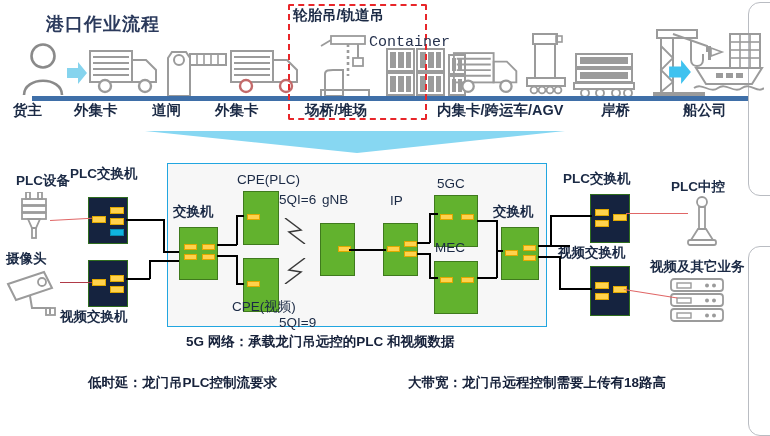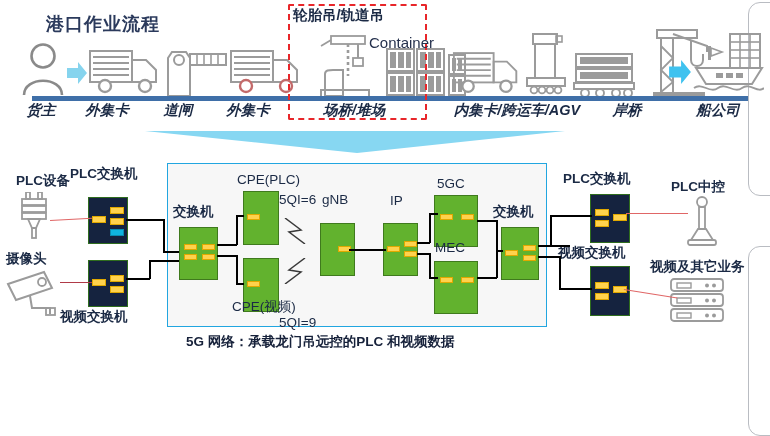--- a/index.html
+++ b/index.html
@@ -31,29 +31,27 @@
     letter-spacing:1px;
   }
   #flow-baseline{
     left:32px;top:96px;width:716px;height:5px;
     background:#3f6fa8;
   }
   .flow-label{
     position:absolute;
     font-size:14.5px;font-weight:bold;color:#1b2a45;
     white-space:nowrap;
-    text-align:center;
     top:101px;
-    font-style:italic;
   }
   .flow-icon{position:absolute;}
   #container-label{
     left:369px;top:34px;
     font-size:15px;color:#25314d;
-    font-family:Liberation Sans, sans-serif;
+    font-family:Liberation Mono, monospace;
   }
   #crane-dashed-box{
     left:288px;top:4px;width:135px;height:112px;
     border:2px dashed #e8262a;
     border-radius:2px;
   }
   #crane-dashed-label{
     left:293px;top:6px;
     font-size:14.5px;font-weight:bold;color:#1b2a45;
     white-space:nowrap;
@@ -463,15 +461,17 @@
   <circle cx="37" cy="22.5" r="2" fill="#9b9b9b"></circle>
     <circle cx="44" cy="22.5" r="2" fill="#9b9b9b"></circle>
   <rect x="1" y="31" width="52" height="12" rx="3" fill="none" stroke="#9b9b9b" stroke-width="1.8"></rect>
   <rect x="7" y="35" width="14" height="5" fill="none" stroke="#9b9b9b" stroke-width="1.4"></rect>
   <circle cx="37" cy="37.5" r="2" fill="#9b9b9b"></circle>
     <circle cx="44" cy="37.5" r="2" fill="#9b9b9b"></circle>
 </svg>
 <div class="redwire" style="left:624px;top:289px;width:54px;transform:rotate(9deg);"></div>
 
 <div class="bullet" id="bullet-low-latency" style="left:88px;top:370px;">
+  <div>低时延：龙门吊PLC控制流要求</div>
 </div>
 <div class="bullet" id="bullet-high-bandwidth" style="left:408px;top:370px;">
+  <div>大带宽：龙门吊远程控制需要上传有18路高</div>
 </div>
 
 </body></html>

